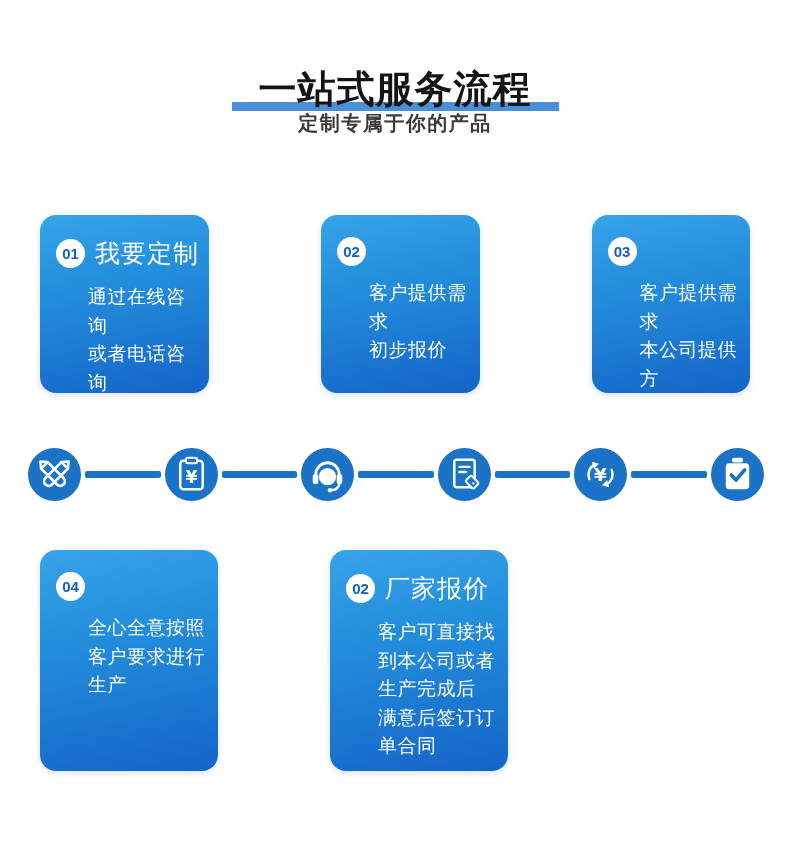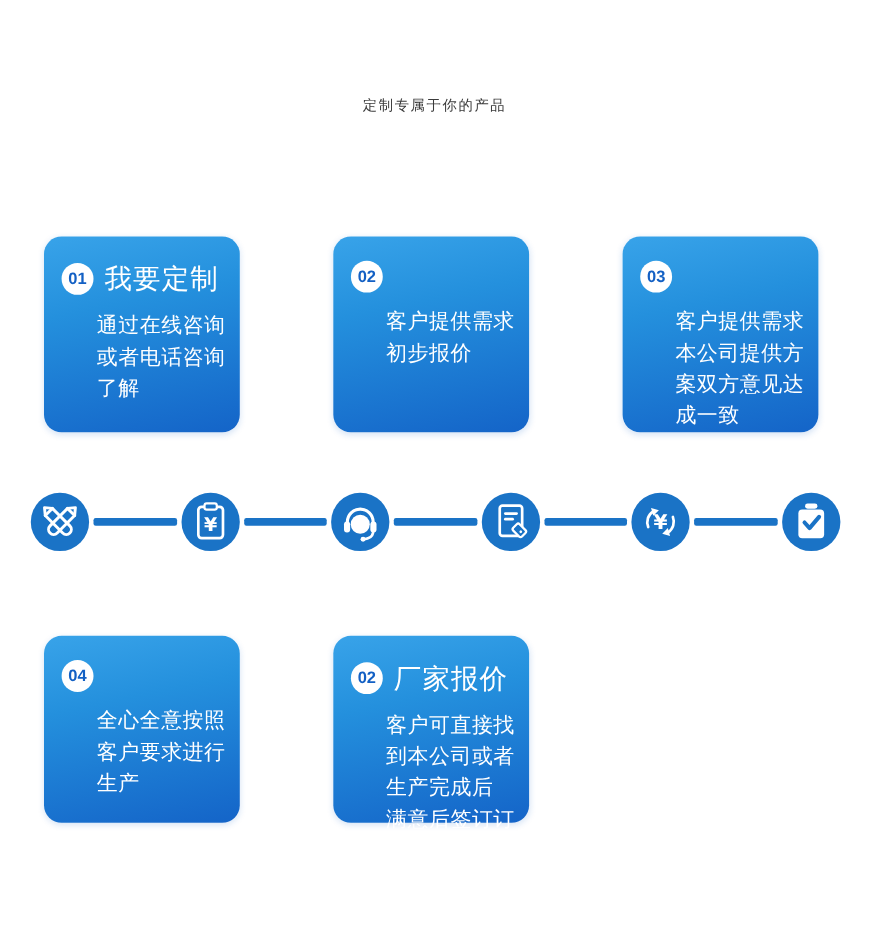--- a/index.html
+++ b/index.html
@@ -12,34 +12,34 @@
   .title-wrap{display:inline-block;position:relative;}
   .title{
     position:relative;z-index:1;font-size:38px;line-height:1.05;font-weight:900;
     color:#141414;letter-spacing:1px;margin:0;
   }
   .title-underline{
     position:absolute;left:-27px;right:-27px;bottom:-1px;height:9px;
     background:#4a90d9;z-index:0;
   }
   .subtitle{
-    margin-top:17px;font-size:13px;color:#3a3a3a;letter-spacing:1.5px;font-weight:400;
+    font-size:20px;color:#3a3a3a;letter-spacing:1.5px;font-weight:700;
   }
   
-  .cards-row{position:absolute;left:40px;width:710px;display:flex;gap:85px;}
+  .cards-row{position:absolute;left:40px;width:710px;display:flex;gap:112px;}
   .row-1{top:215px;}
   .row-2{top:550px;}
   .card{
     width:178px;box-sizing:border-box;border-radius:16px;
     background:linear-gradient(168deg,#38a3e9 0%,#2490dd 35%,#1464c8 100%);
     padding:22px 10px 0 16px;color:#fff;
     box-shadow:0 2px 6px rgba(20,100,200,0.18);
   }
   .row-1 .card{height:178px;}
-  .row-2 .card{height:170px;margin-top:28px;}
+  .row-2 .card{height:221px;}
   .card-head{display:flex;align-items:center;gap:10px;}
   .badge{
     width:29px;height:29px;border-radius:50%;background:#ffffff;color:#1360c4;
     font-size:15px;font-weight:bold;display:flex;align-items:center;justify-content:center;
     flex-shrink:0;letter-spacing:0;
   }
   .card-title{font-size:25px;font-weight:normal;letter-spacing:1px;white-space:nowrap;}
   .card-desc{
     margin:13px 0 0 32px;font-size:19px;line-height:1.5;letter-spacing:0.5px;
     white-space:pre-line;
@@ -55,20 +55,24 @@
   }
   .flow-circle svg{width:53px;height:53px;display:block;}
   .connector{flex:1;height:7px;margin:0 4px;background:#1a73c6;border-radius:2px;}
 </style>
 </head>
 <body>
 
 <div class="page">
 
   <div class="header">
+    <div class="title-wrap">
+      <h1 class="title">一站式服务流程</h1>
+      <div class="title-underline"></div>
+    </div>
     <div class="subtitle">定制专属于你的产品</div>
   </div>
 
   <div class="cards-row row-1">
     <div class="card">
       <div class="card-head">
         <div class="badge">01</div>
         <div class="card-title">我要定制</div>
       </div>
       <div class="card-desc">通过在线咨询

